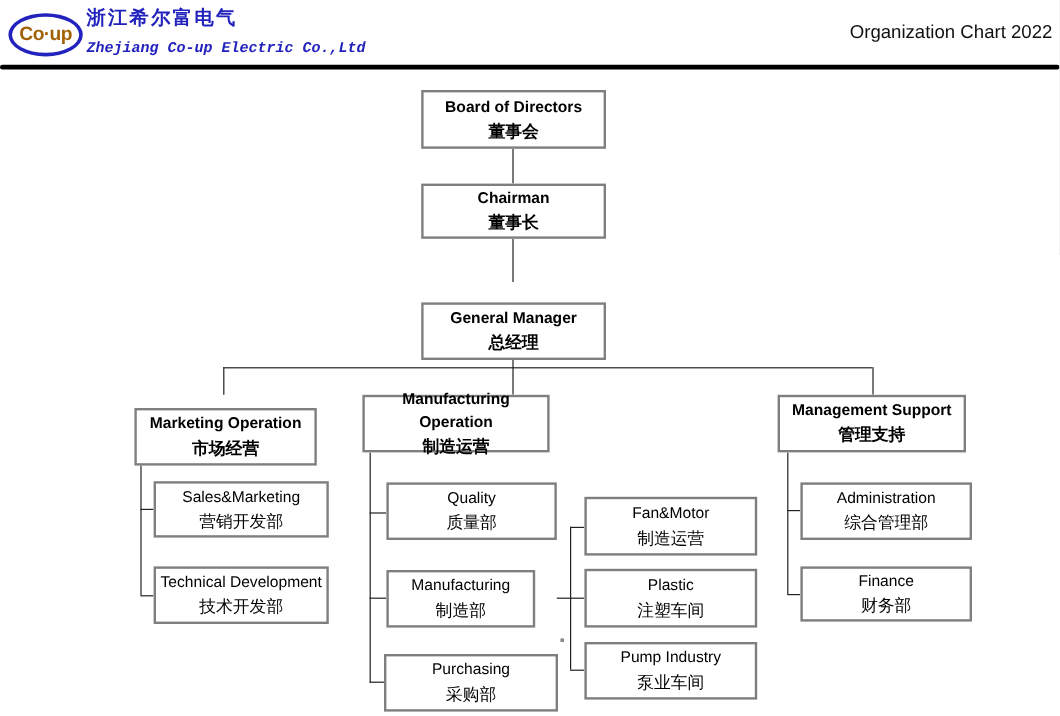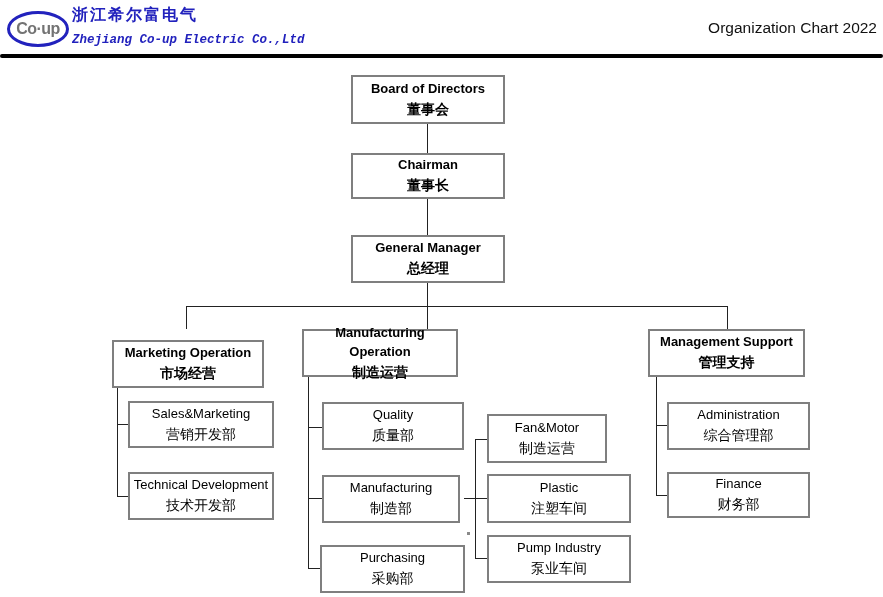--- a/index.html
+++ b/index.html
@@ -8,21 +8,21 @@
     font-family:"Liberation Sans","DejaVu Sans",sans-serif;
     overflow:hidden;margin:0 auto;
   }
   
   .logo-oval{
     position:absolute;left:7px;top:11px;width:56px;height:30px;
     border:3px solid #2222bd;border-radius:50%;
     display:flex;align-items:center;justify-content:center;
   }
   .logo-oval span{
-    color:#737373;font-weight:bold;font-size:16px;letter-spacing:-0.5px;
+    color:#a16207;font-weight:bold;font-size:16px;letter-spacing:-0.5px;
     font-family:"Liberation Sans",sans-serif;
   }
   .company-zh{
     position:absolute;left:72px;top:5px;color:#2222bd;font-weight:bold;
     font-size:16px;letter-spacing:2px;
   }
   .company-en{
     position:absolute;left:72px;top:33px;color:#2222bd;font-weight:bold;
     font-style:italic;font-size:12.5px;
     font-family:Liberation Mono, monospace;
@@ -39,30 +39,30 @@
     position:absolute;box-sizing:border-box;background:#fff;
     border:2px solid #7f7f7f;
     display:flex;flex-direction:column;align-items:center;justify-content:center;
     text-align:center;color:#000;line-height:1.45;
   }
   .node .en{font-size:13px;white-space:pre-wrap;}
   .node .zh{font-size:14px;}
   .node.parent .en,.node.parent .zh{font-weight:bold;}
   [data-name="node-board"]              {left:351px;top:75px; width:154px;height:49px;}
   [data-name="node-chairman"]           {left:351px;top:153px;width:154px;height:46px;}
-  [data-name="node-general-manager"]    {left:351px;top:235px;width:154px;height:48px;}
+  [data-name="node-general-manager"]    {left:351px;top:252px;width:154px;height:48px;}
   [data-name="node-marketing-operation"]{left:112px;top:329px;width:152px;height:48px;margin-top:11px;}
   [data-name="node-manufacturing-operation"]{left:302px;top:329px;width:156px;height:48px;}
   [data-name="node-management-support"] {left:648px;top:329px;width:157px;height:48px;}
   [data-name="node-sales-marketing"]    {left:128px;top:401px;width:146px;height:47px;}
   [data-name="node-technical-development"]{left:128px;top:472px;width:146px;height:48px;}
   [data-name="node-quality"]            {left:322px;top:402px;width:142px;height:48px;}
-  [data-name="node-manufacturing"]      {left:322px;top:475px;width:138px;height:48px;}
+  [data-name="node-manufacturing"]      {left:322px;top:475px;width:124px;height:48px;}
   [data-name="node-purchasing"]         {left:320px;top:545px;width:145px;height:48px;}
-  [data-name="node-fan-motor"]          {left:487px;top:414px;width:120px;height:49px;justify-content:center;}
+  [data-name="node-fan-motor"]          {left:487px;top:414px;width:144px;height:49px;justify-content:center;}
   [data-name="node-plastic"]            {left:487px;top:474px;width:144px;height:49px;}
   [data-name="node-pump-industry"]      {left:487px;top:535px;width:144px;height:48px;}
   [data-name="node-administration"]     {left:667px;top:402px;width:143px;height:48px;}
   [data-name="node-finance"]            {left:667px;top:472px;width:143px;height:46px;}
   
   .line{position:absolute;background:#222;}
   [data-name="connector-board-chairman"]   {left:427px;top:124px;width:1px;height:29px;}
   [data-name="connector-chairman-gm"]      {left:427px;top:199px;width:1px;height:36px;}
   [data-name="connector-gm-drop"]          {left:427px;top:283px;width:1px;height:46px;}
   [data-name="connector-distributor"]      {left:186px;top:306px;width:541px;height:1px;}

